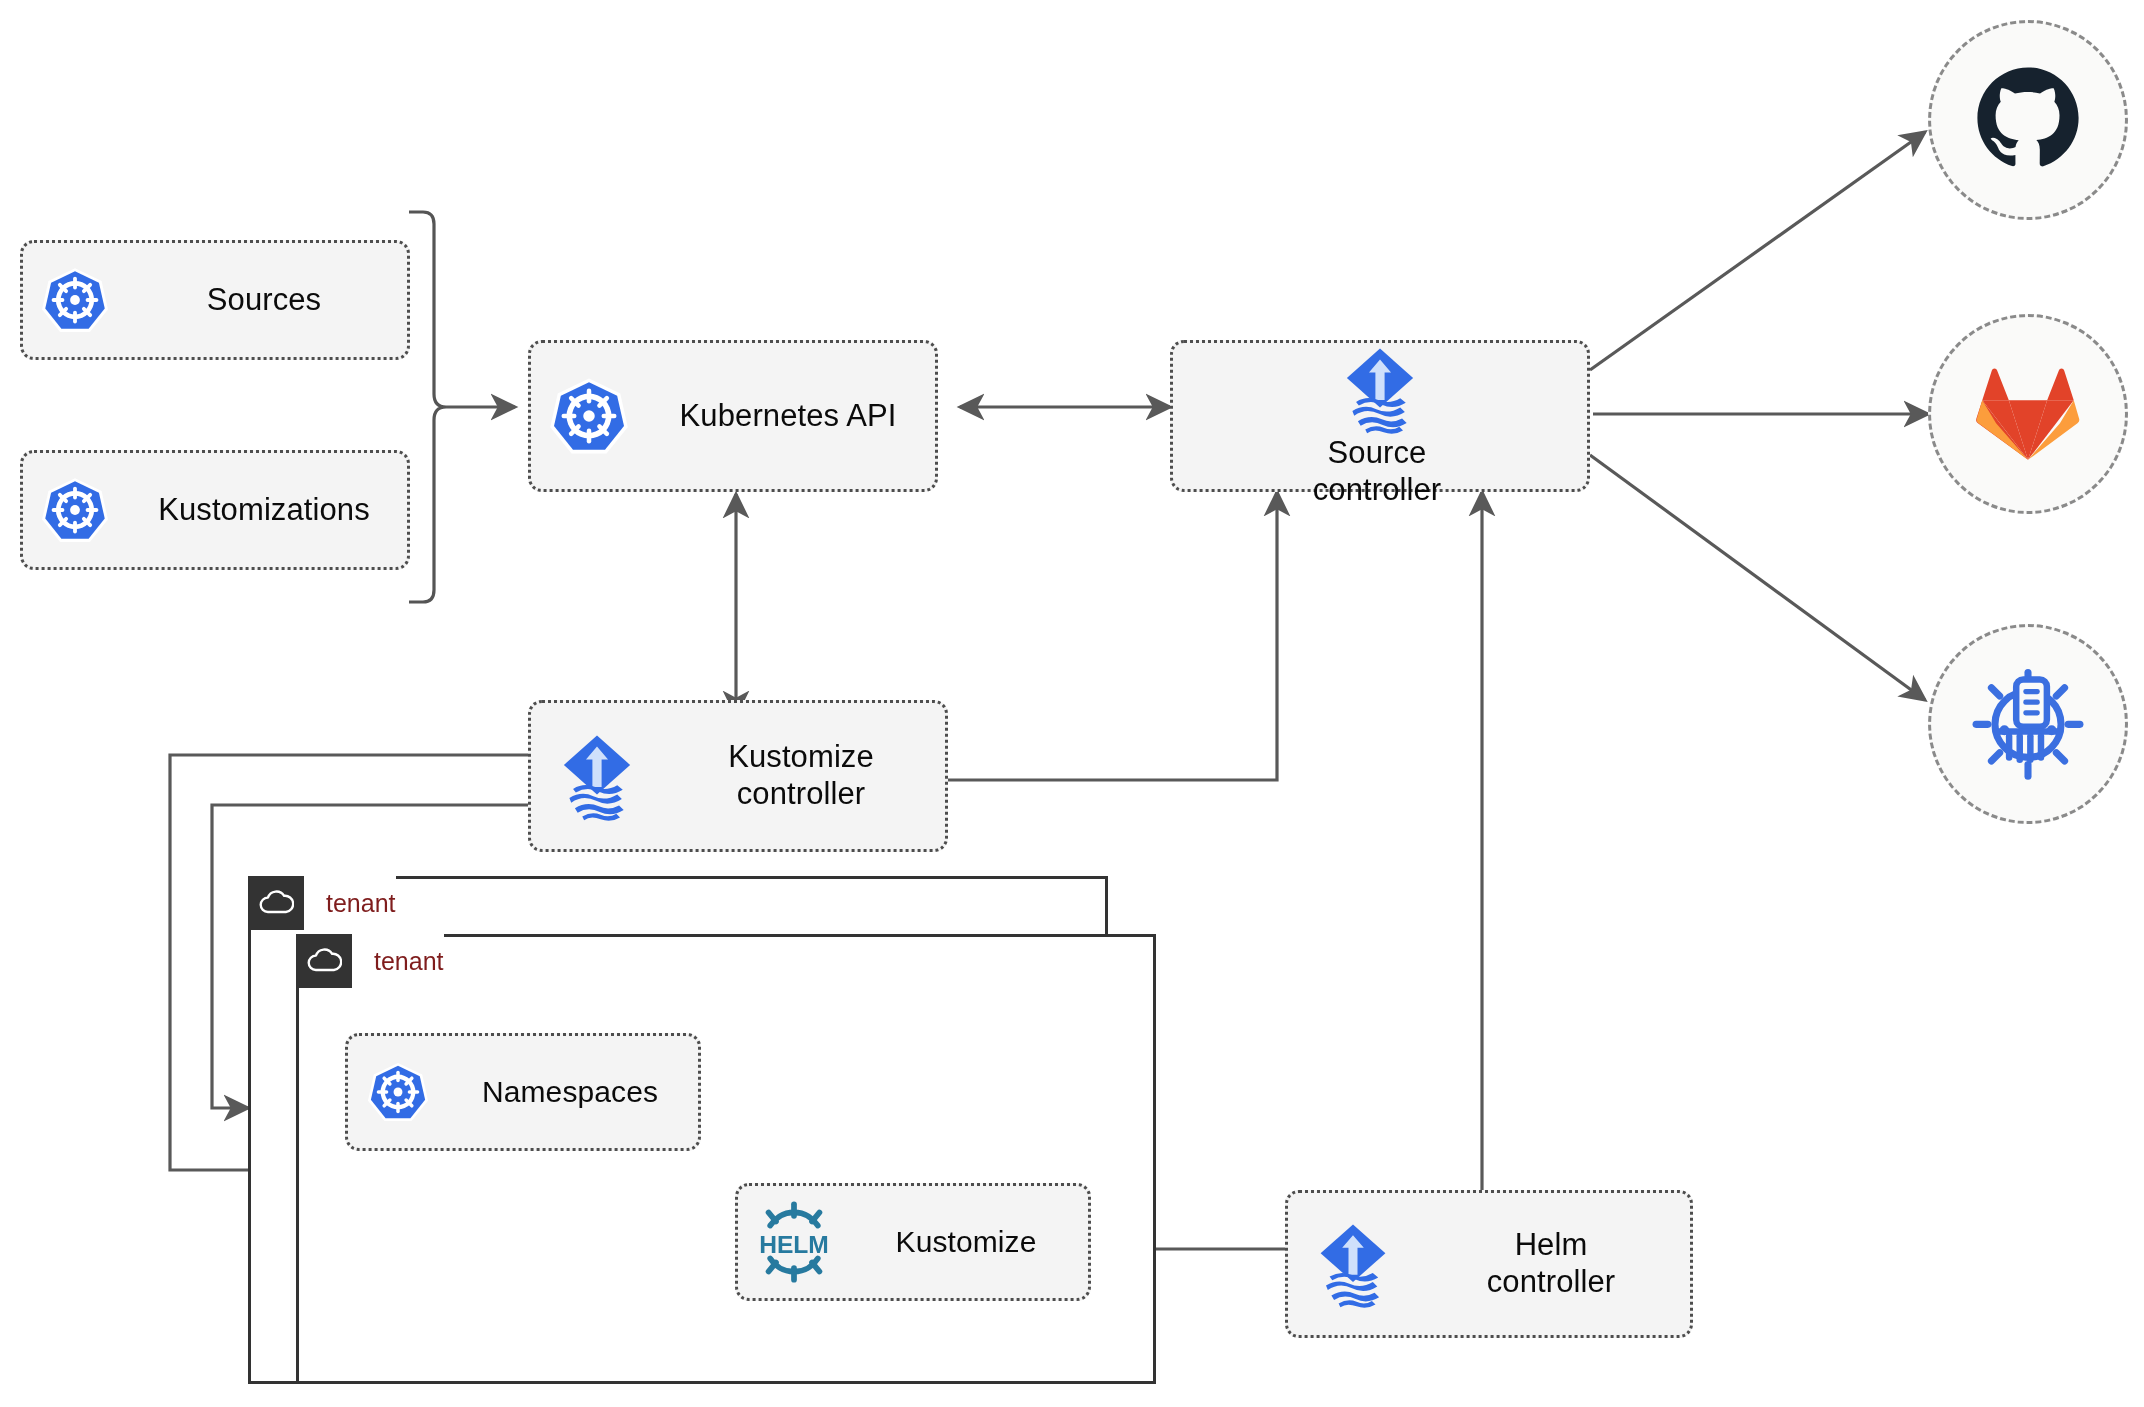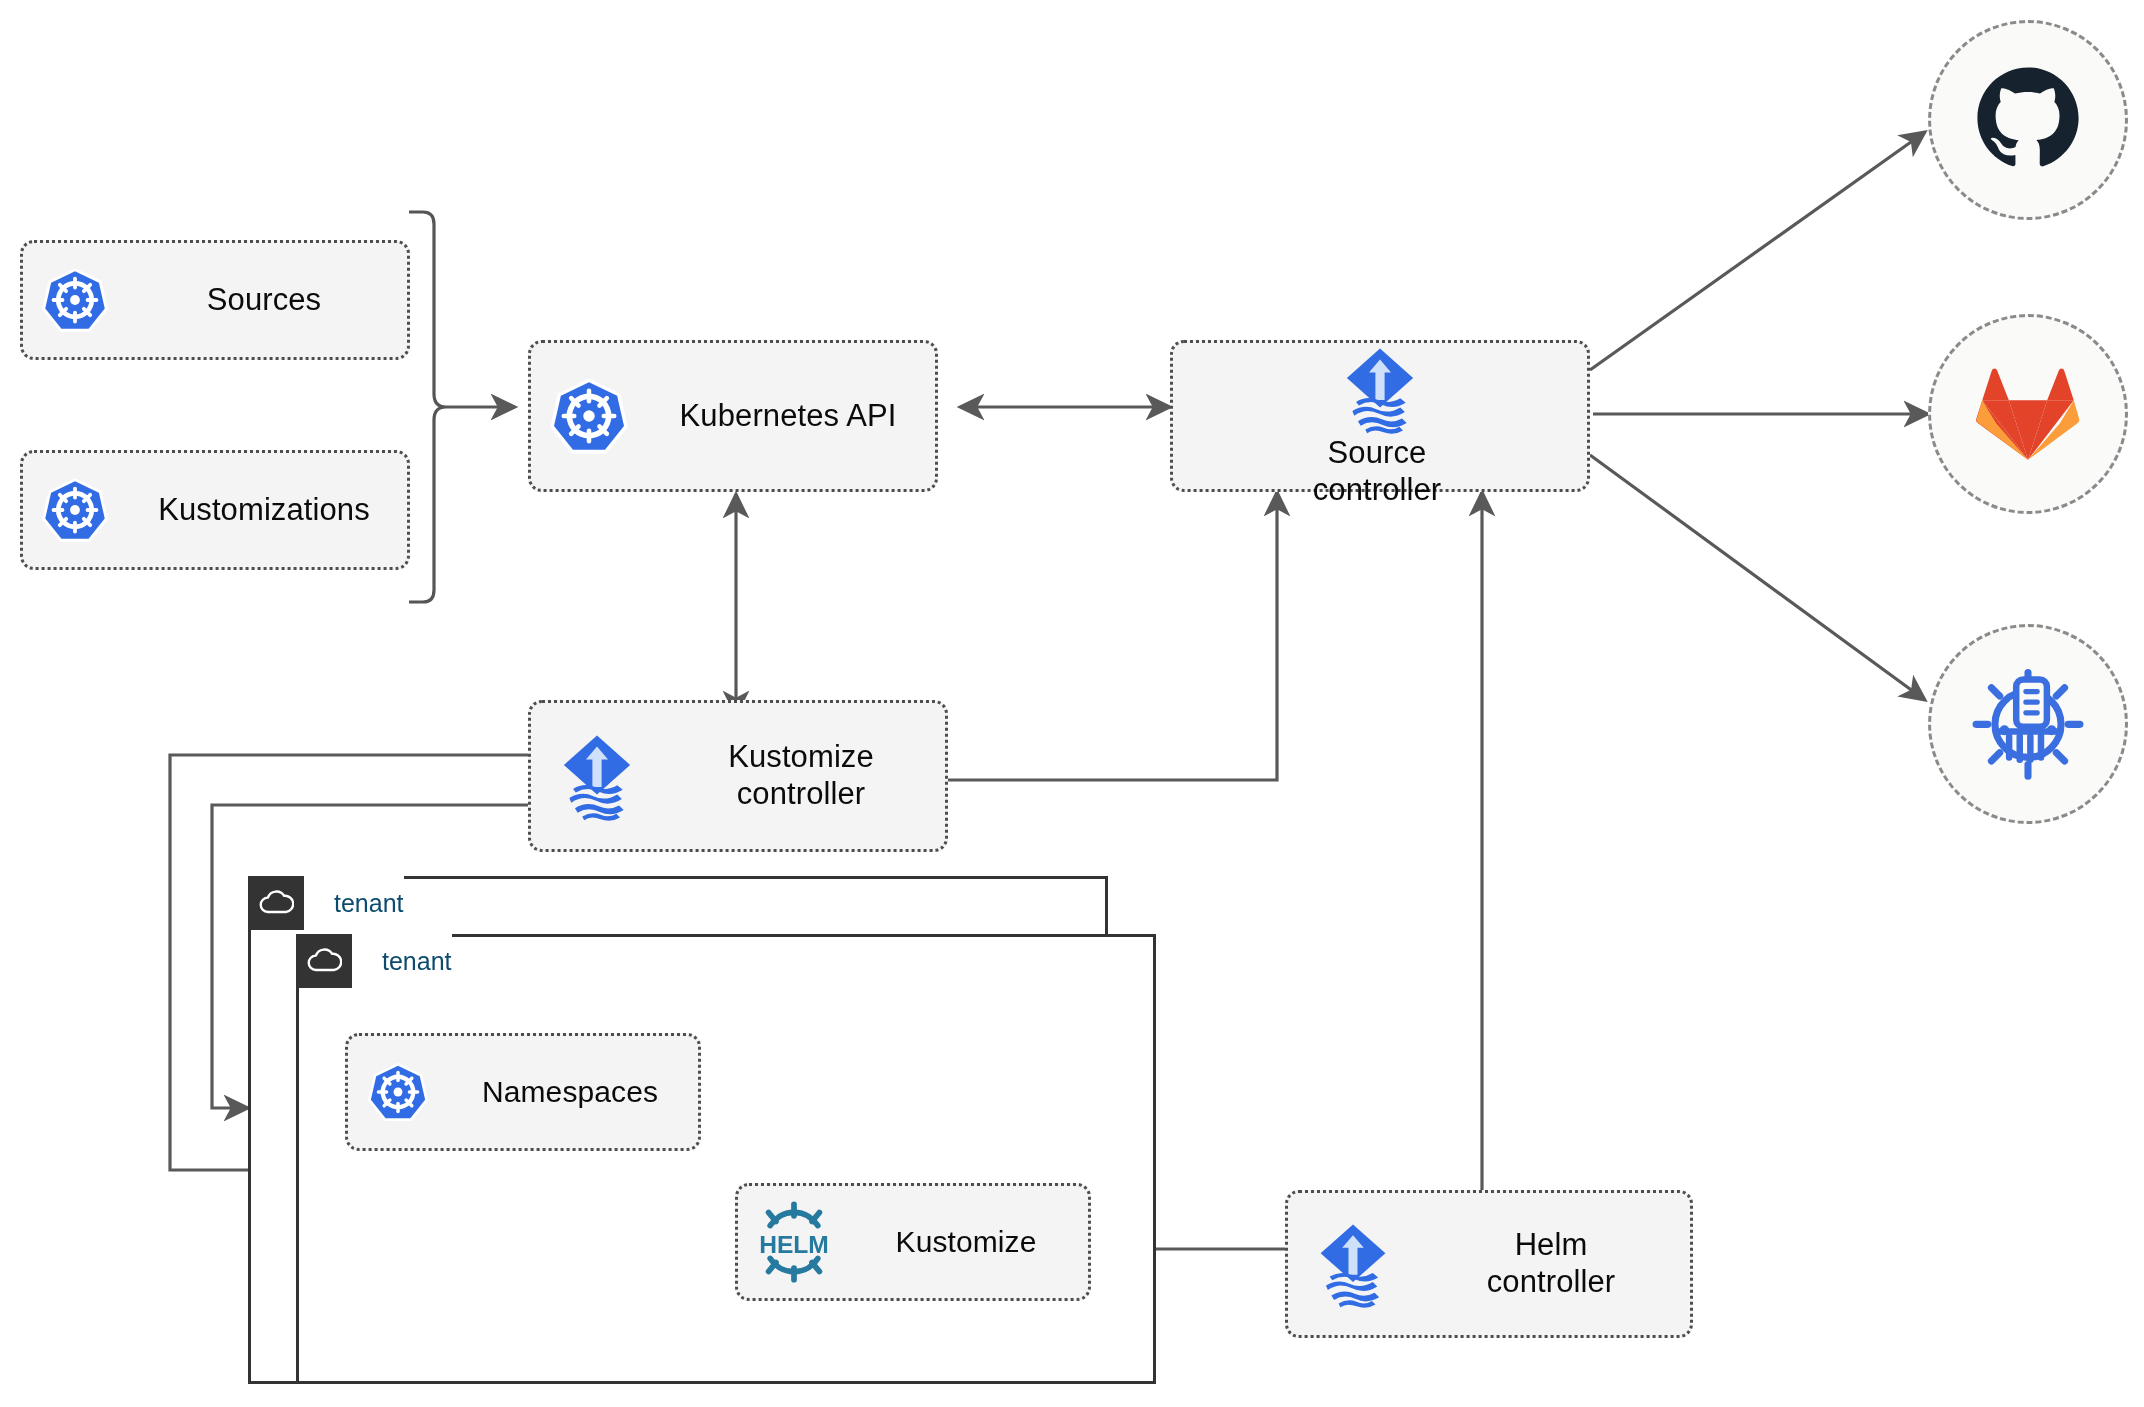--- a/index.html
+++ b/index.html
@@ -52,21 +52,21 @@
     height:54px;
     display:flex;align-items:center;
     background:#ffffff;
   }
   .tab-badge{
     width:56px;height:54px;background:#333333;
     display:flex;align-items:center;justify-content:center;
     flex:0 0 auto;
   }
   .tab-text{
-    font-size:25px;color:#0c4a6e;padding-left:30px;white-space:nowrap;
+    font-size:25px;color:#7f1d1d;padding-left:22px;white-space:nowrap;
   }
 
   svg.wires{position:absolute;left:0;top:0;width:2144px;height:1407px;pointer-events:none;}
   .ln{stroke:#595959;stroke-width:3.2;fill:none;}
   .brace{stroke:#555;stroke-width:3.2;fill:none;}
 </style>
 </head>
 <body>
 
 <div id="canvas">

